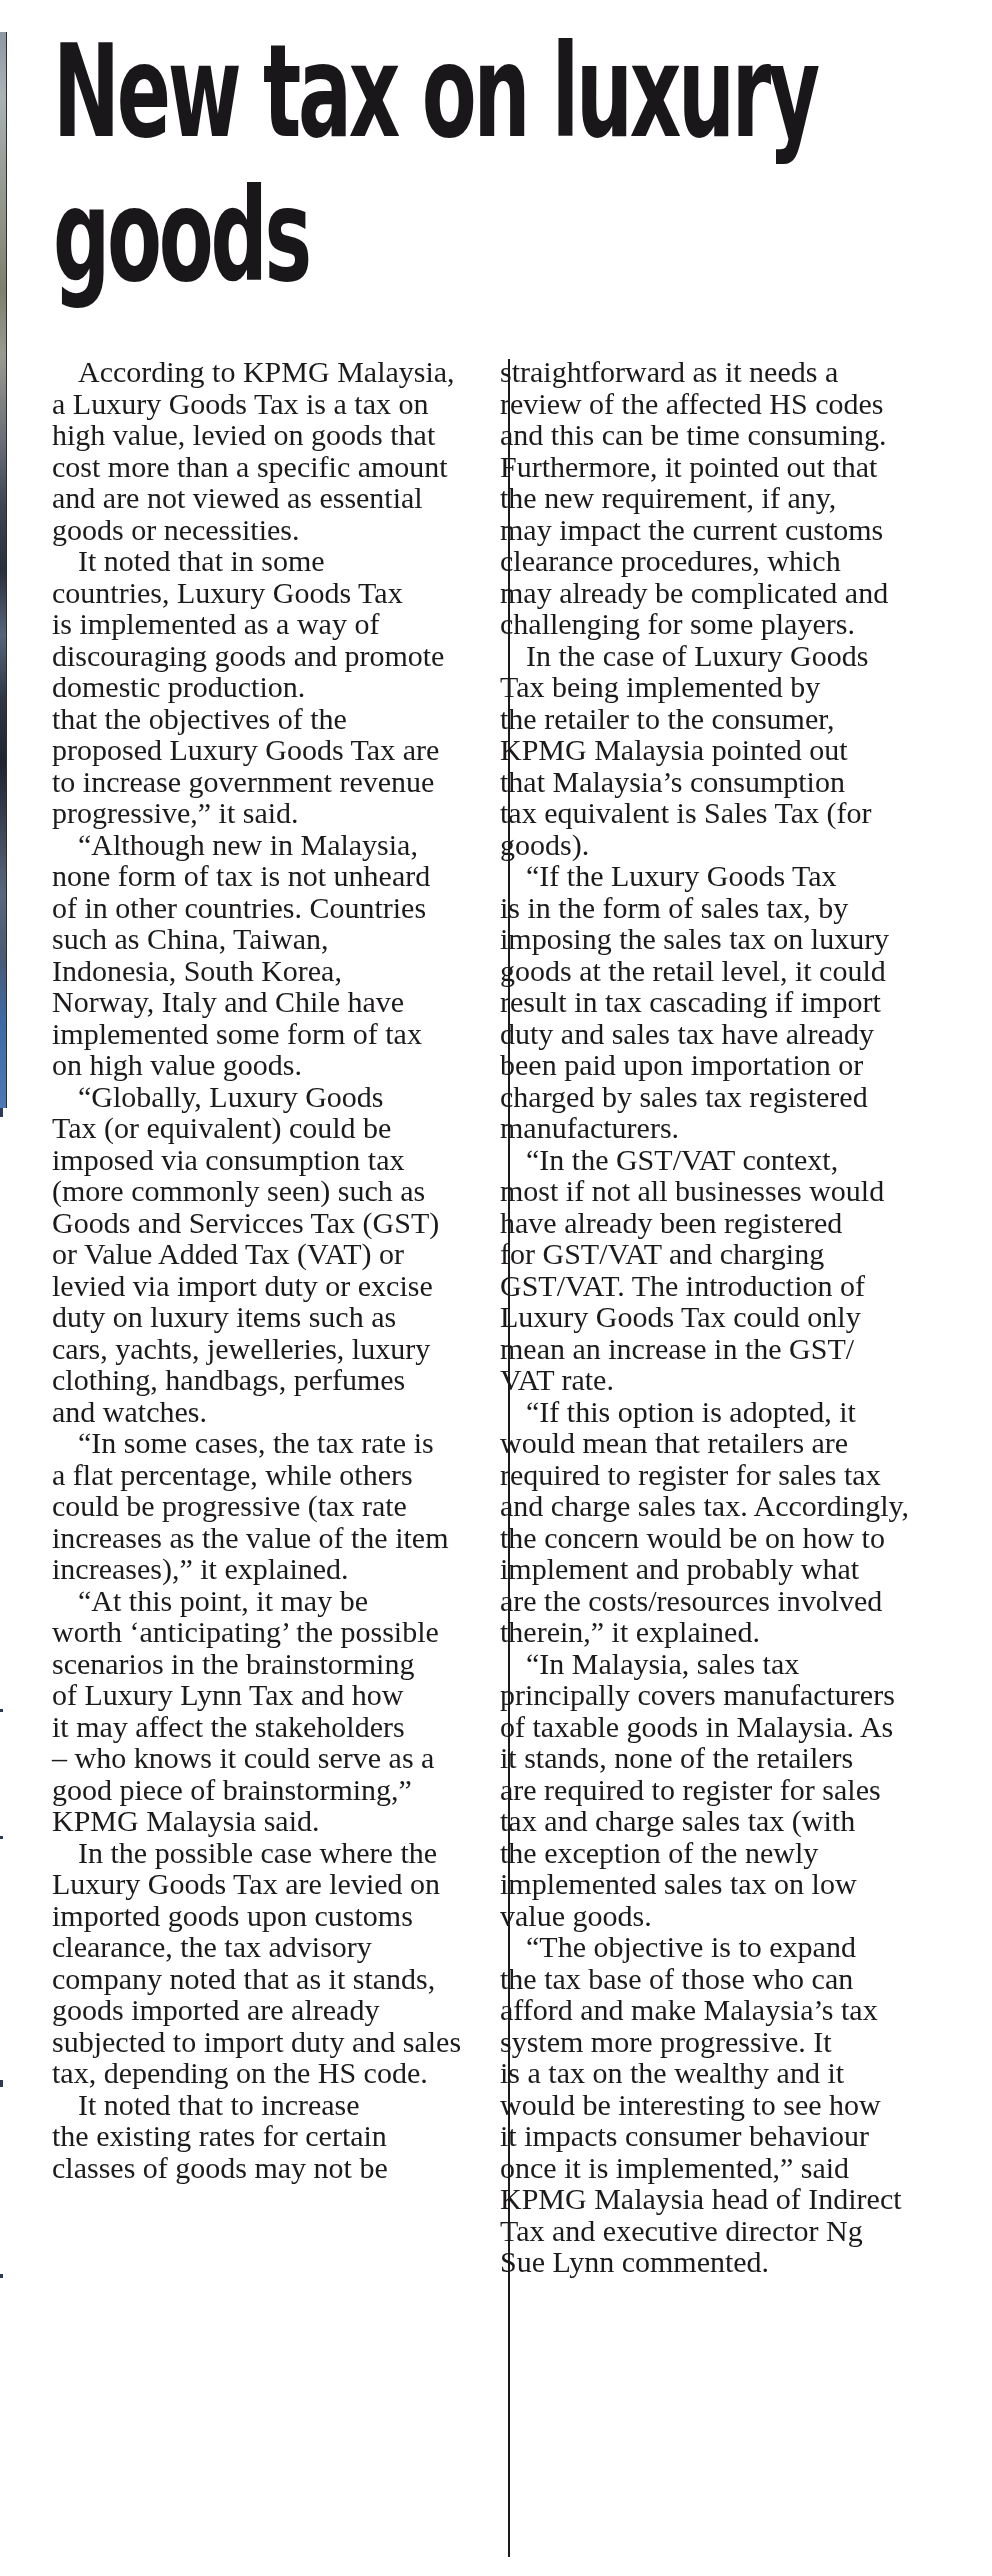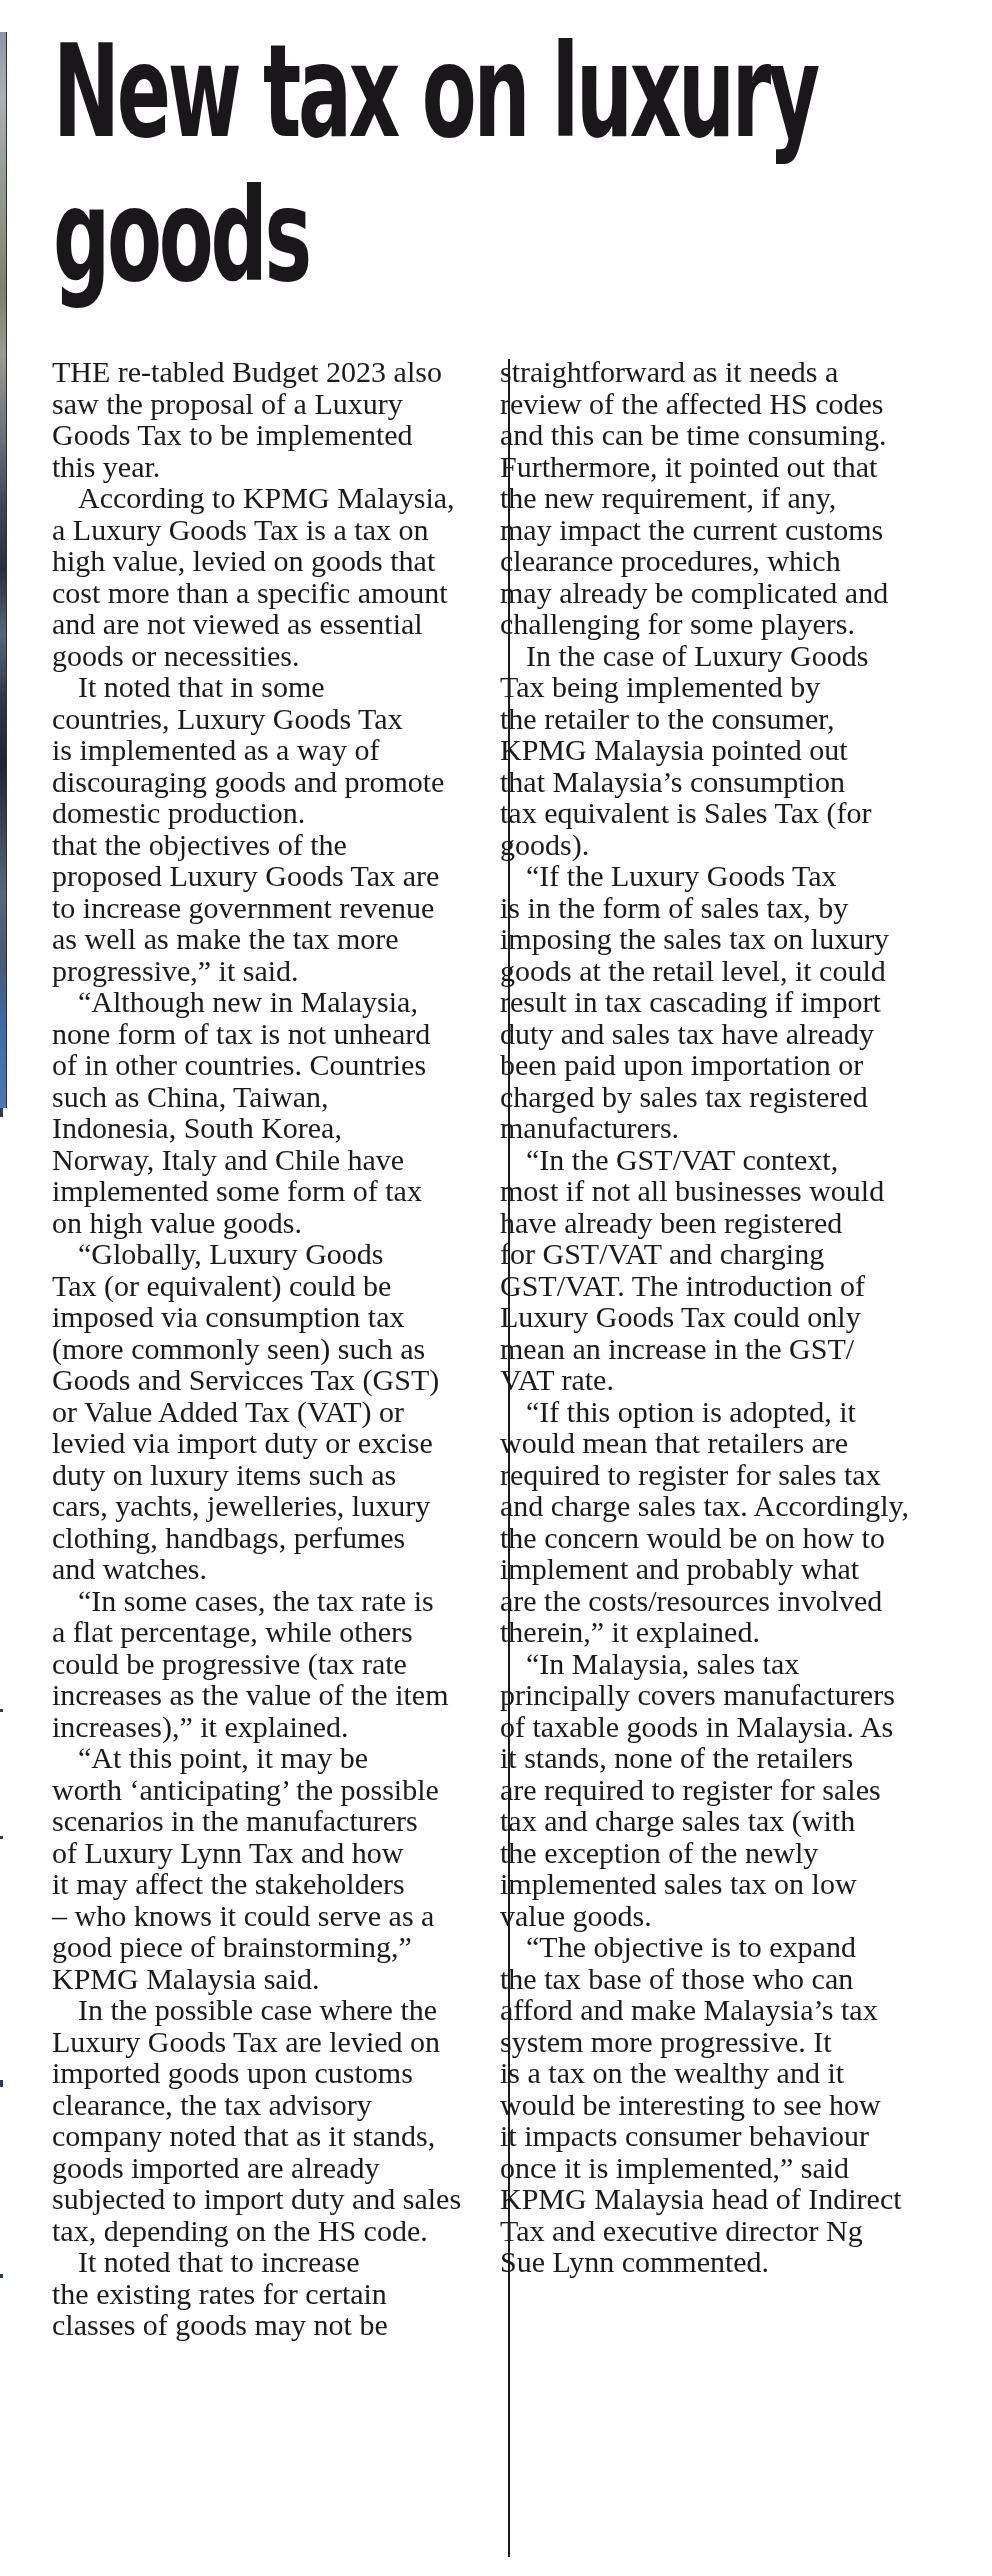--- a/index.html
+++ b/index.html
@@ -84,45 +84,38 @@
 <div class="edge-mark" style="top:2080px;height:6.9px;width:2.6px;"></div>
 <div class="edge-mark" style="top:2274px;height:4.3px;width:2.6px;"></div>
 
 <h1 class="headline">
   <span>New tax on luxury</span>
   <span>goods</span>
 </h1>
 
 <div class="column col-left" id="col-0">
     <div>
-      <span class="line">THE re-tabled Budget 2023 also</span>
-      <span class="line">saw the proposal of a Luxury</span>
-      <span class="line">Goods Tax to be implemented</span>
-      <span class="line">this year.</span>
-    </div>
-    <div>
       <span class="line indent">According to KPMG Malaysia,</span>
       <span class="line">a Luxury Goods Tax is a tax on</span>
       <span class="line">high value, levied on goods that</span>
       <span class="line">cost more than a specific amount</span>
       <span class="line">and are not viewed as essential</span>
       <span class="line">goods or necessities.</span>
     </div>
     <div>
       <span class="line indent">It noted that in some</span>
       <span class="line">countries, Luxury Goods Tax</span>
       <span class="line">is implemented as a way of</span>
       <span class="line">discouraging goods and promote</span>
       <span class="line">domestic production.</span>
     </div>
     <div>
       <span class="line">that the objectives of the</span>
       <span class="line">proposed Luxury Goods Tax are</span>
       <span class="line">to increase government revenue</span>
-      <span class="line">as well as make the tax more</span>
       <span class="line">progressive,” it said.</span>
     </div>
     <div>
       <span class="line indent">“Although new in Malaysia,</span>
       <span class="line">none form of tax is not unheard</span>
       <span class="line">of in other countries. Countries</span>
       <span class="line">such as China, Taiwan,</span>
       <span class="line">Indonesia, South Korea,</span>
       <span class="line">Norway, Italy and Chile have</span>
       <span class="line">implemented some form of tax</span>
@@ -144,21 +137,21 @@
     <div>
       <span class="line indent">“In some cases, the tax rate is</span>
       <span class="line">a flat percentage, while others</span>
       <span class="line">could be progressive (tax rate</span>
       <span class="line">increases as the value of the item</span>
       <span class="line">increases),” it explained.</span>
     </div>
     <div>
       <span class="line indent">“At this point, it may be</span>
       <span class="line">worth ‘anticipating’ the possible</span>
-      <span class="line">scenarios in the manufacturers</span>
+      <span class="line">scenarios in the brainstorming</span>
       <span class="line">of Luxury Lynn Tax and how</span>
       <span class="line">it may affect the stakeholders</span>
       <span class="line">– who knows it could serve as a</span>
       <span class="line">good piece of brainstorming,”</span>
       <span class="line">KPMG Malaysia said.</span>
     </div>
     <div>
       <span class="line indent">In the possible case where the</span>
       <span class="line">Luxury Goods Tax are levied on</span>
       <span class="line">imported goods upon customs</span>

